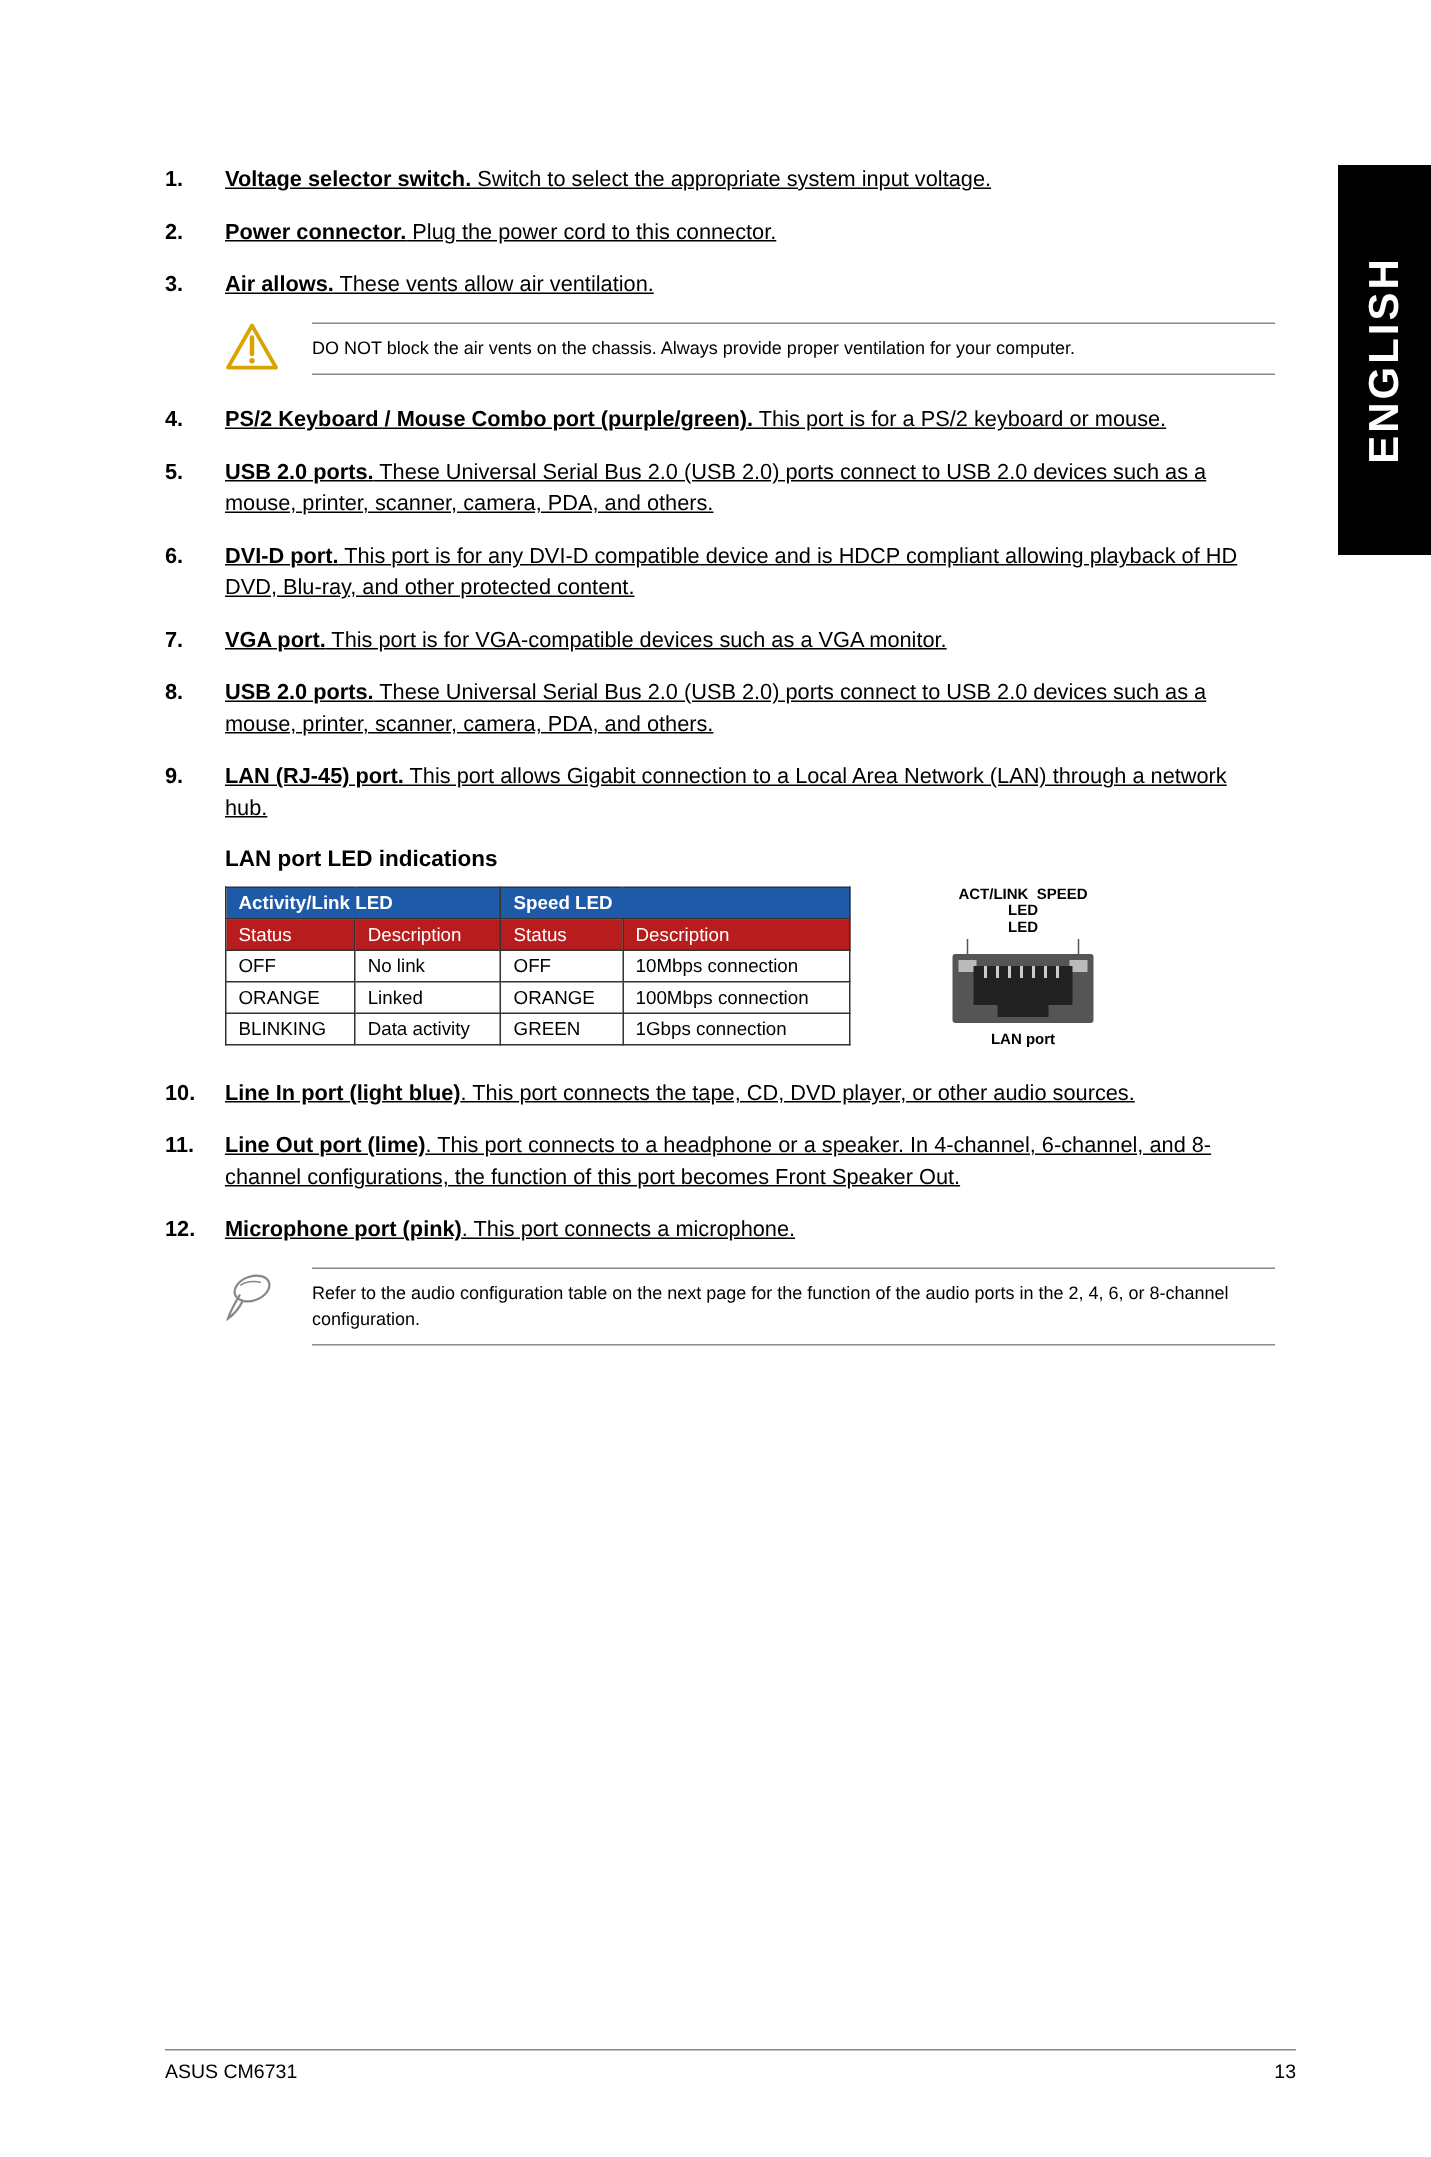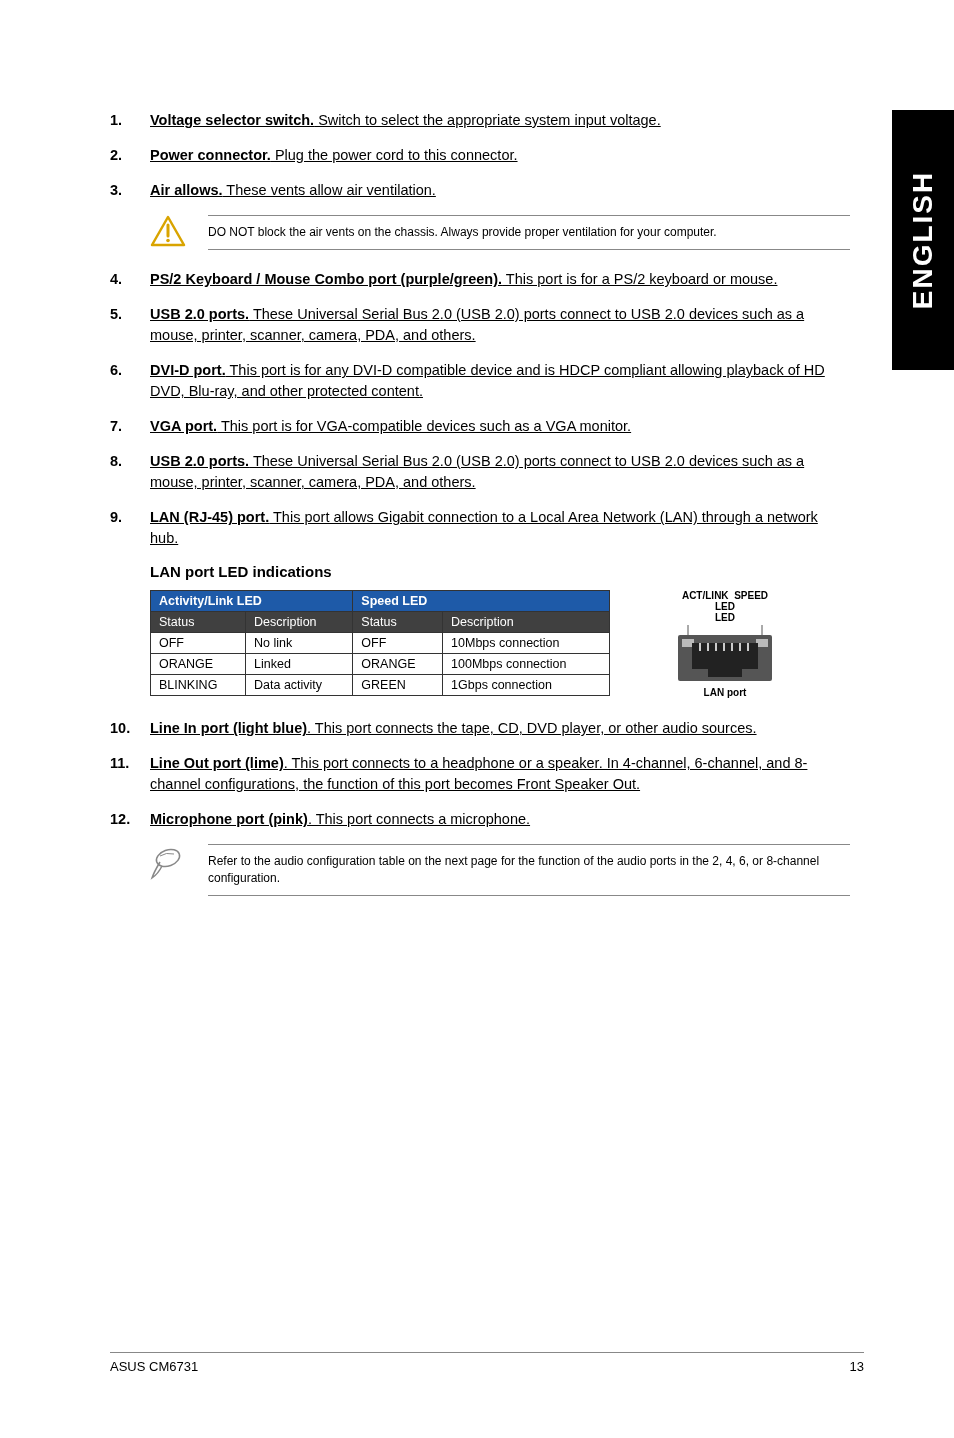--- a/index.html
+++ b/index.html
@@ -68,35 +68,35 @@
   .led-block {
     display: flex;
     align-items: flex-start;
     margin-left: 40px;
     gap: 60px;
     margin-bottom: 20px;
   }
   table.led {
     border-collapse: collapse;
     font-size: 12.5px;
-    width: 460px;
+    width: 417px;
   }
   table.led th, table.led td {
     border: 1px solid #333;
     padding: 3px 8px;
     text-align: left;
   }
   tr.hdr1 th { background: #1e5aa8; color: #fff; font-weight: bold; }
-  tr.hdr2 th { background: #404040; color: #fff; font-weight: normal; }
+  tr.hdr2 th { background: #b91c1c; color: #fff; font-weight: normal; }
   .lan-fig { text-align: center; font-size: 10px; font-weight: bold; }
   .lan-fig .labels { display: flex; justify-content: space-between; width: 110px; margin: 0 auto; flex-direction: column; }
   .lan-fig .port-svg { margin: 2px auto 4px; display: block; }
   .footer {
     position: absolute;
-    bottom: 64px;
+    bottom: 50px;
     left: 110px;
     right: 90px;
     border-top: 1px solid #888;
     padding-top: 6px;
     font-size: 13px;
     display: flex;
     justify-content: space-between;
   }
 </style>
 </head>

